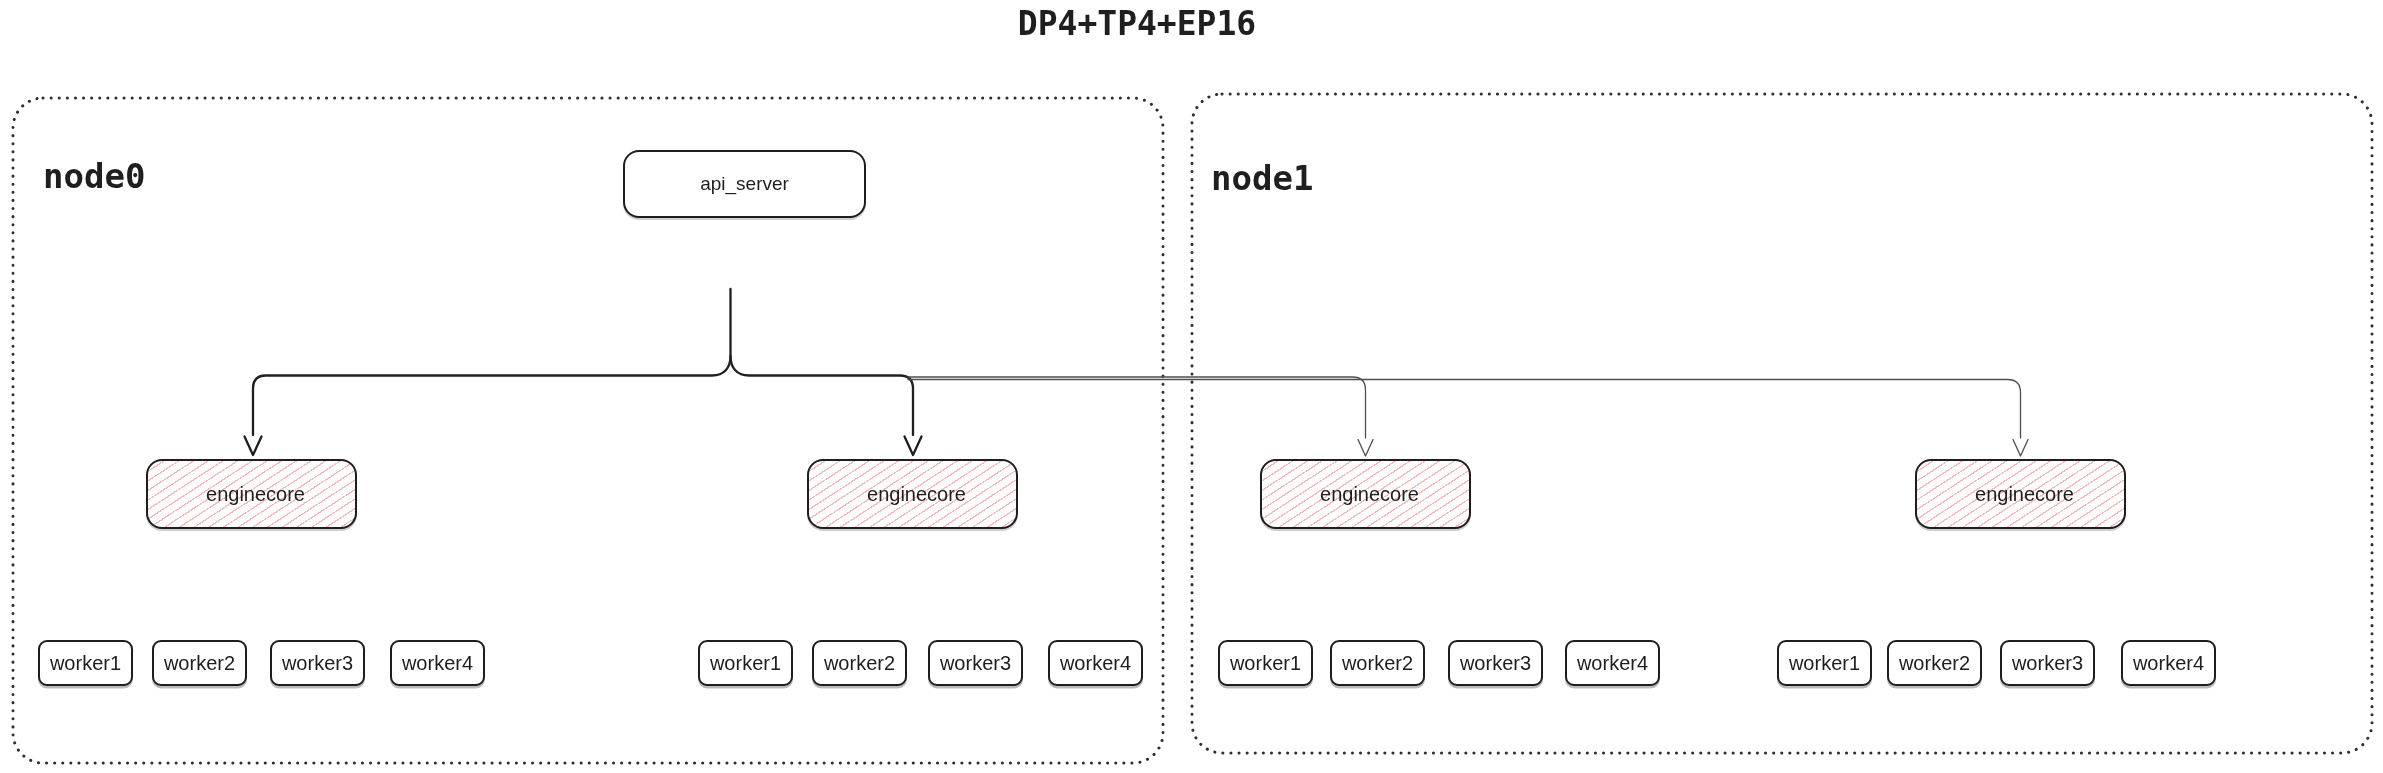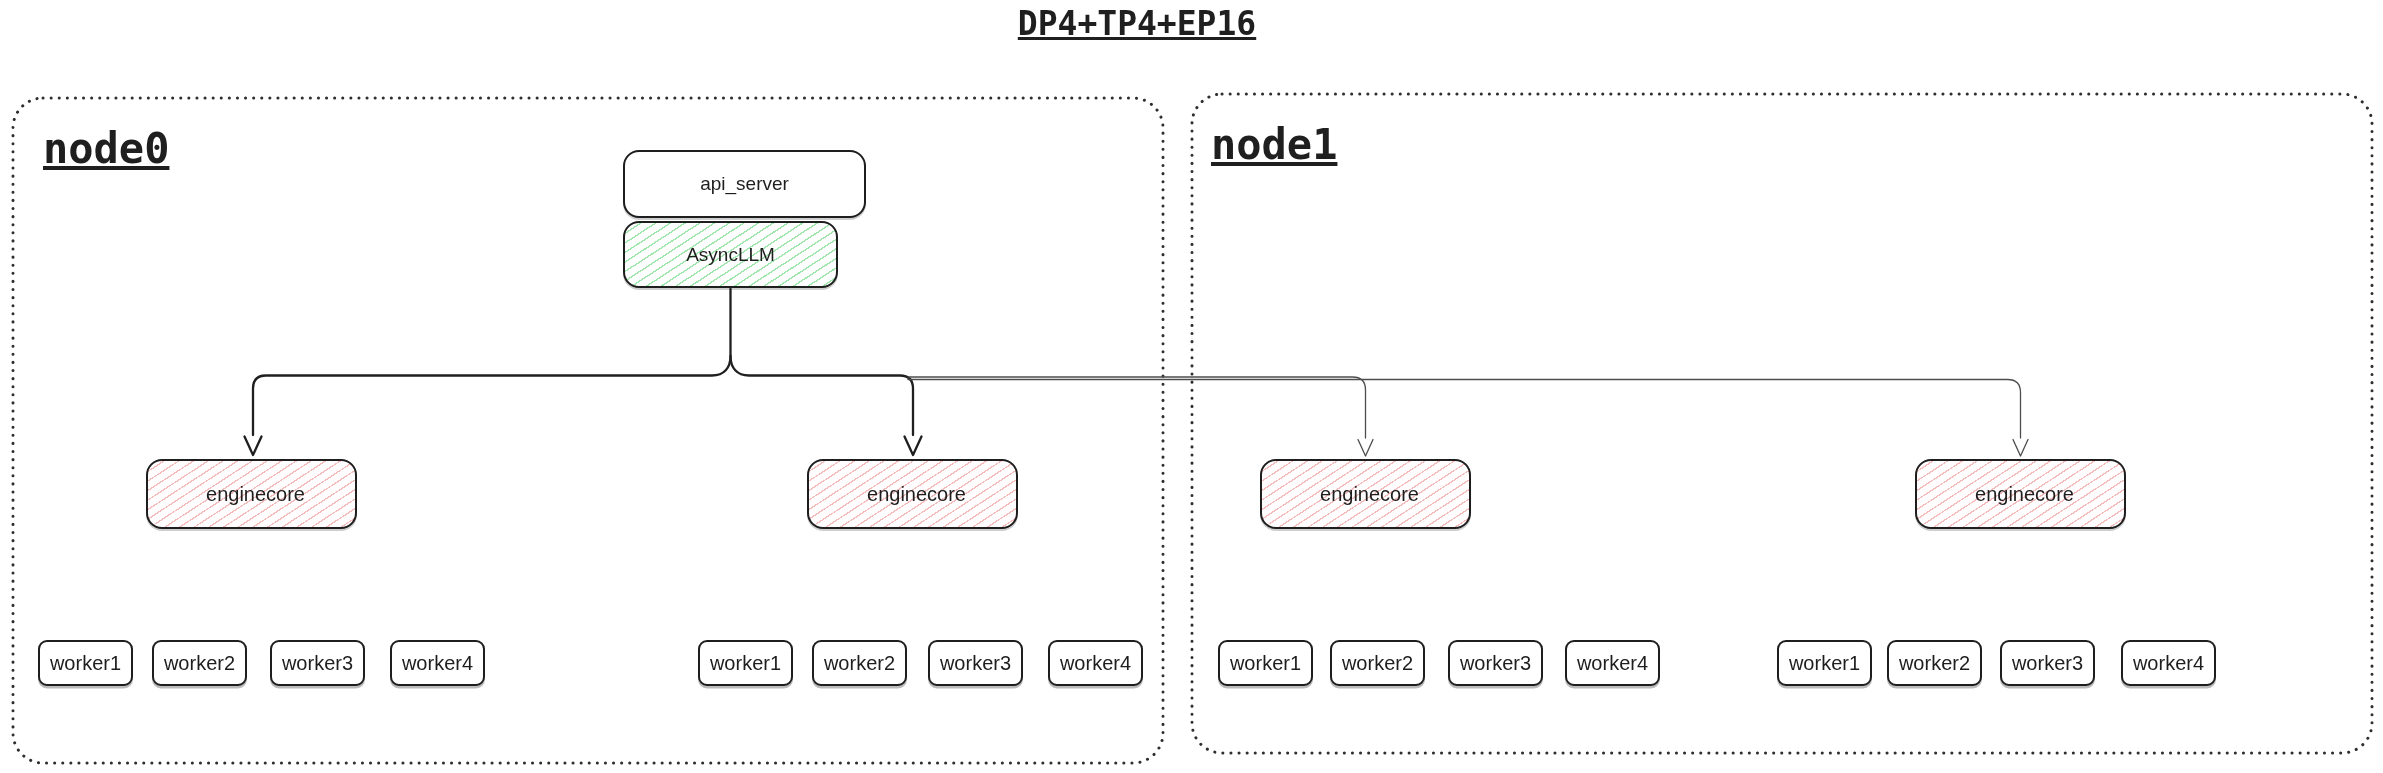--- a/index.html
+++ b/index.html
@@ -15,36 +15,36 @@
     width: 2383px;
     height: 773px;
     background: #ffffff;
     font-family: "Liberation Sans", sans-serif;
     color: #1e1e1e;
   }
   .mono {
     font-family: "DejaVu Sans Mono", monospace;
     font-weight: bold;
     color: #1f1f1f;
-    text-decoration: underline;
   }
   .title {
     position: absolute;
     top: 6px;
     left: 1137px;
     transform: translateX(-50%);
     font-size: 33px;
     line-height: 1.1;
     white-space: nowrap;
   }
   .node-label {
     position: absolute;
-    font-size: 42px;
+    font-size: 34px;
     line-height: 1.1;
     white-space: nowrap;
+    margin-top: 32px;
   }
   svg.layer {
     position: absolute;
     left: 0;
     top: 0;
   }
   .box {
     position: absolute;
     box-sizing: border-box;
     border: 2px solid #1e1e1e;
@@ -108,27 +108,24 @@
     <path d="M 904.5 436.5 L 913 455 L 921.5 436.5" fill="none" stroke="#1f1f1f" stroke-width="2.3" stroke-linecap="round" stroke-linejoin="round"></path>
 
     <path d="M 908 377 L 1352.5 377 Q 1365.5 377 1365.5 390 L 1365.5 438" fill="none" stroke="#4d4d4d" stroke-width="1.3" stroke-linecap="round"></path>
     <path d="M 1358 439.5 L 1365.5 456 L 1373 439.5" fill="none" stroke="#4d4d4d" stroke-width="1.3" stroke-linecap="round" stroke-linejoin="round"></path>
 
     <path d="M 908 379.5 L 2007.5 379.5 Q 2020.5 379.5 2020.5 392.5 L 2020.5 438" fill="none" stroke="#4d4d4d" stroke-width="1.3" stroke-linecap="round"></path>
     <path d="M 2013 439.5 L 2020.5 456 L 2028 439.5" fill="none" stroke="#4d4d4d" stroke-width="1.3" stroke-linecap="round" stroke-linejoin="round"></path>
   </svg>
 
   <div class="node-label mono" style="left:43px; top:126px;">node0</div>
-  <div class="node-label mono" style="left:1211px; top:122px;">node1</div>
+  <div class="node-label mono" style="left:1211px; top:128px;">node1</div>
 
   <div class="box big" style="left:623px; top:150px;">
     <span class="lbl">api_server</span>
-  </div>
-  <div class="box big hatch-green" style="left:623px; top:221px; height:67px; width:215px;">
-    <span class="lbl">AsyncLLM</span>
   </div>
 
   <div class="box engine hatch-red" style="left:146px;">
     <span class="lbl">enginecore</span>
   </div>
   <div class="box engine hatch-red" style="left:807px;">
     <span class="lbl">enginecore</span>
   </div>
 
   <div class="box engine hatch-red" style="left:1260px;">

